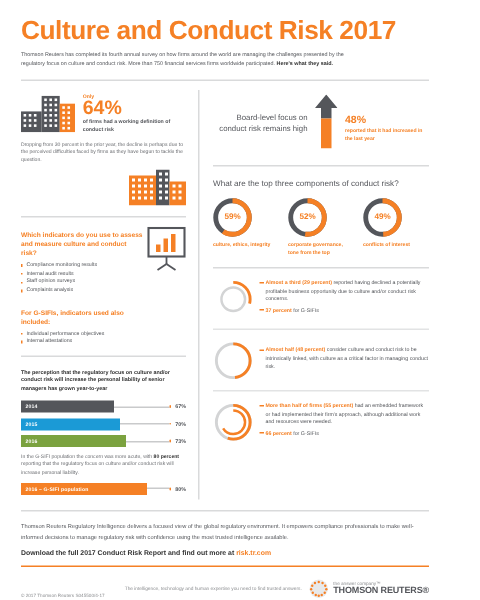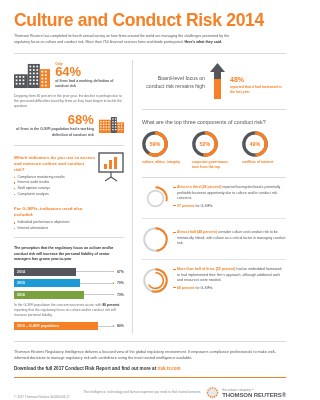--- a/index.html
+++ b/index.html
@@ -110,21 +110,21 @@
   .brand-txt{margin-left:3px;}
   .brand-sm{font-size:3.1px;color:#8b8d90;}
   .brand-lg{font-size:6px;font-weight:bold;color:#54565b;letter-spacing:-.1px;}
 </style>
 </head>
 <body>
 
 <div class="page">
 
   <div class="header">
-    <div class="title">Culture and Conduct Risk 2014</div>
+    <div class="title">Culture and Conduct Risk 2017</div>
     <p class="intro"><span>Thomson Reuters has completed its fourth annual survey on how firms around the world are managing the challenges presented by the regulatory focus on culture and conduct risk. More than 750 financial services firms worldwide participated. </span><b>Here's what they said.</b></p>
   </div>
   <div class="rule"></div>
 
   <div class="body">
 
     <div class="col-left">
 
       <div class="defn">
         <svg class="bldg" width="42" height="28" viewBox="0 0 42 28">
@@ -174,24 +174,20 @@
         <div class="defn-txt">
           <div class="lbl-only">Only</div>
           <div class="big-pct">64%</div>
           <div class="defn-sub">of firms had a working definition of conduct risk</div>
         </div>
       </div>
 
       <div class="defn-note">Dropping from 30 percent in the prior year, the decline is perhaps due to the perceived difficulties faced by firms as they have begun to tackle the question.</div>
 
       <div class="defn2">
-        <div class="defn2-txt">
-          <div class="big-pct">68%</div>
-          <div class="defn-sub">of firms in the G-SIFI population had a working definition of conduct risk</div>
-        </div>
         <svg class="bldg" width="38" height="24" viewBox="0 0 38 24">
           <rect x="0" y="4" width="18" height="20" fill="#f58025"></rect>
           <rect x="18" y="0" width="9" height="24" fill="#54565b"></rect>
           <rect x="27" y="8" width="11" height="16" fill="#f58025"></rect>
           <g fill="#ffffff">
             <rect x="2" y="6" width="2" height="2"></rect>
               <rect x="6" y="6" width="2" height="2"></rect>
               <rect x="10" y="6" width="2" height="2"></rect>
               <rect x="14" y="6" width="2" height="2"></rect>
             <rect x="2" y="10" width="2" height="2"></rect>

